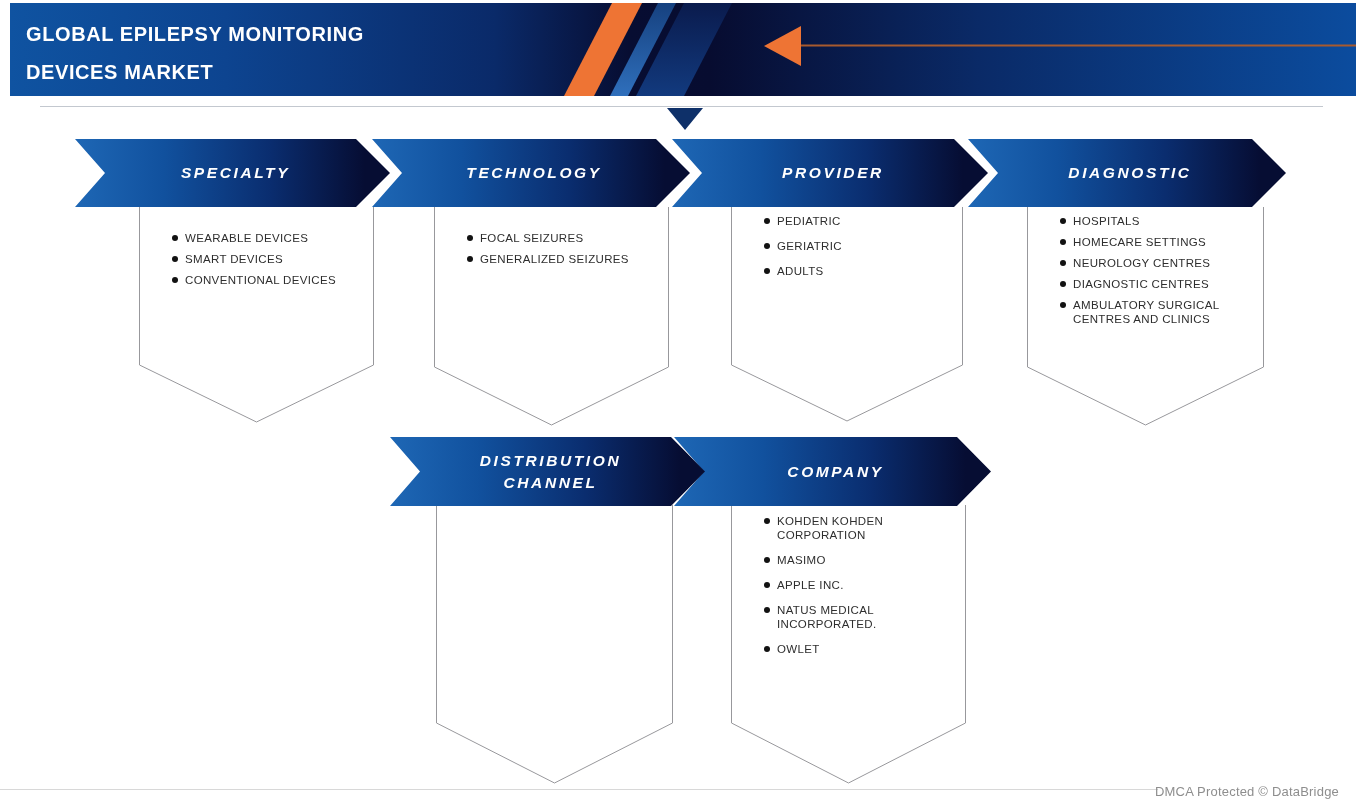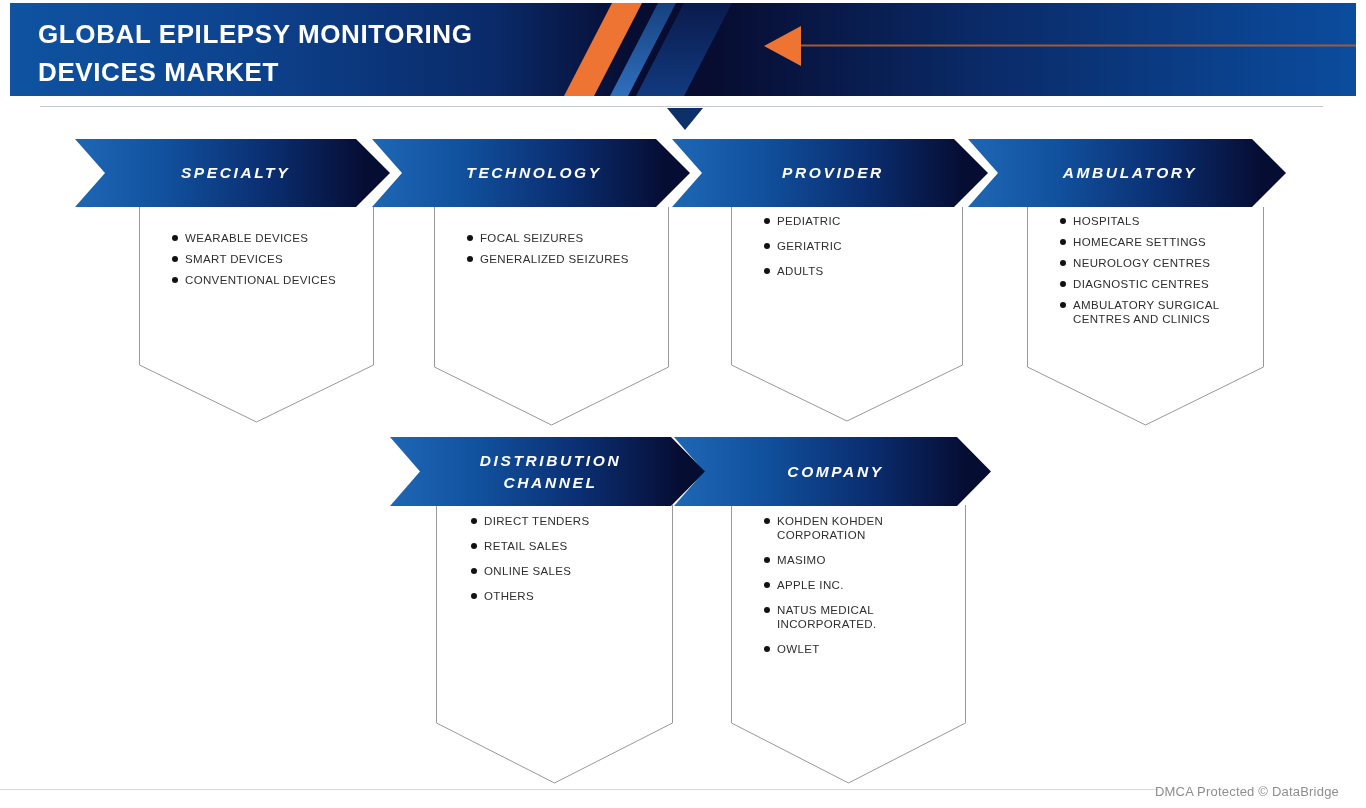--- a/index.html
+++ b/index.html
@@ -10,22 +10,22 @@
     font-family:"Liberation Sans","DejaVu Sans",sans-serif;
   }
 
   
   .header {
     position:absolute; left:10px; top:3px; width:1346px; height:93px;
     background:linear-gradient(90deg,#0f53a1 0%,#0d4490 16%,#0a2a69 36%,#070d32 46%,#070c30 52%,#0a2a67 72%,#0b4c9e 100%);
   }
   .header-decor { position:absolute; left:0; top:0; width:1346px; height:93px; }
   .title {
-    position:absolute; left:28px; top:12px; color:#ffffff;
-    font-size:26px; font-weight:bold; letter-spacing:0.6px; line-height:38px;
+    position:absolute; left:16px; top:12px; color:#ffffff;
+    font-size:20px; font-weight:bold; letter-spacing:0.6px; line-height:38px;
   }
   .divider-top { position:absolute; left:40px; top:106px; width:1283px; height:1px; background:#c3c8cf; }
   .flow-pointer {
     position:absolute; left:667px; top:108px; width:0; height:0;
     border-left:18px solid transparent; border-right:18px solid transparent;
     border-top:22px solid #0e3069;
   }
 
   
   .banner {
@@ -113,21 +113,21 @@
   <div class="banner b1">
     <span class="label">SPECIALTY</span>
   </div>
   <div class="banner b3">
     <span class="label">PROVIDER</span>
   </div>
   <div class="banner b2">
     <span class="label">TECHNOLOGY</span>
   </div>
   <div class="banner b4">
-    <span class="label">AMBULATORY</span>
+    <span class="label">DIAGNOSTIC</span>
   </div>
 
   <svg class="boxsvg" style="left:139px; top:207px;" width="235" height="216">
     <polyline points="0.5,0 0.5,158 117.5,215 234.5,158 234.5,0"></polyline>
   </svg>
   <svg class="boxsvg" style="left:434px; top:207px;" width="235" height="220">
     <polyline points="0.5,0 0.5,160 117.5,218 234.5,160 234.5,0"></polyline>
   </svg>
   <svg class="boxsvg" style="left:731px; top:207px;" width="232" height="216">
     <polyline points="0.5,0 0.5,158 116,214 231.5,158 231.5,0"></polyline>
@@ -165,26 +165,20 @@
     <span class="label">COMPANY</span>
   </div>
 
   <svg class="boxsvg" style="left:436px; top:505px;" width="237" height="280">
     <polyline points="0.5,0 0.5,218 118.5,278 236.5,218 236.5,0"></polyline>
   </svg>
   <svg class="boxsvg" style="left:731px; top:505px;" width="235" height="280">
     <polyline points="0.5,0 0.5,218 117.5,278 234.5,218 234.5,0"></polyline>
   </svg>
 
-  <ul class="seg-list gap10 l-distribution">
-    <li>DIRECT TENDERS</li>
-    <li>RETAIL SALES</li>
-    <li>ONLINE SALES</li>
-    <li>OTHERS</li>
-  </ul>
   <ul class="seg-list gap10 l-company">
     <li>KOHDEN KOHDEN CORPORATION</li>
     <li>MASIMO</li>
     <li>APPLE INC.</li>
     <li>NATUS MEDICAL INCORPORATED.</li>
     <li>OWLET</li>
   </ul>
 
   <div class="footer-line"></div>
   <div class="dmca">DMCA Protected © DataBridge</div>

